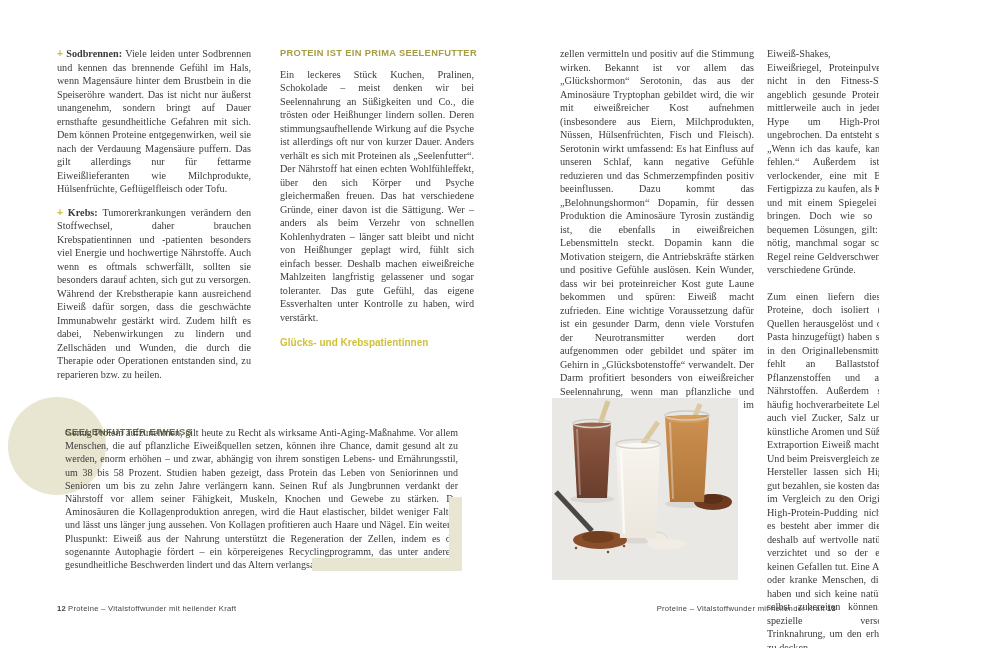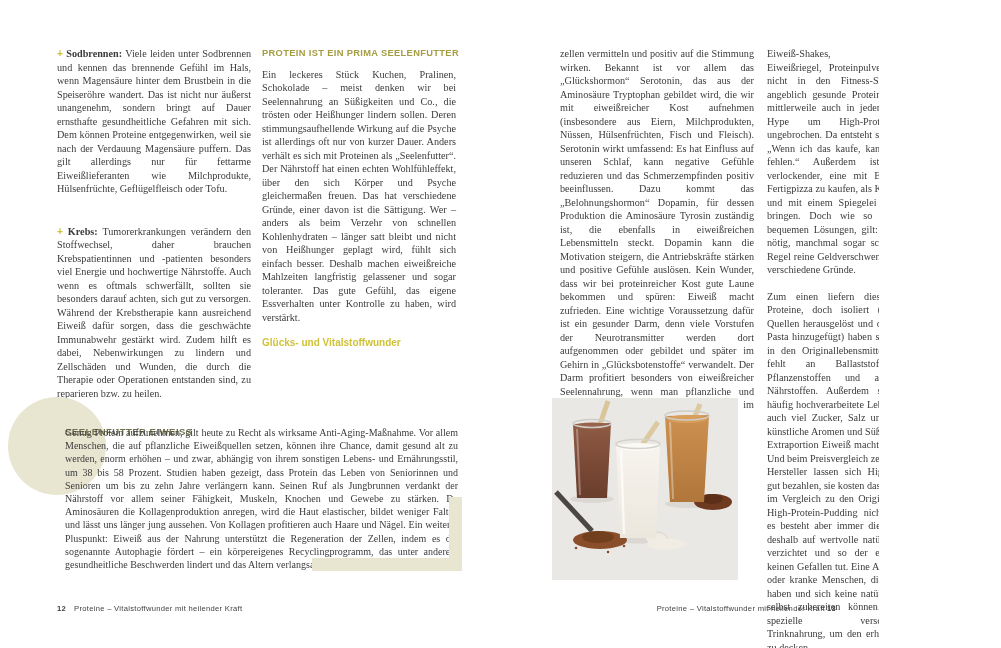--- a/index.html
+++ b/index.html
@@ -6,24 +6,24 @@
   html, body { background:#ffffff; }
   .spread {
     position:relative; width:879px; height:648px; background:#ffffff;
     font-family:"Liberation Serif", serif; color:#3b3b3b; overflow:hidden;
   }
   .col {
     position:absolute; width:194px;
     font-size:10.2px; line-height:13.5px; text-align:justify;
   }
   .c1 { left:57px;  top:47px; }
-  .c2 { left:262px; top:47px; }
+  .c2 { left:280px; top:47px; }
   .c3 { left:560px; top:47px; }
   .c4 { left:767px; top:47px; }
-  .entry + .entry { margin-top:29px; }
+  .entry + .entry { margin-top:10px; }
   .plus { color:#cfc23a; font-weight:bold; font-family:"Liberation Sans", sans-serif; }
   .term { font-weight:bold; }
   .cap-heading {
     font-family:"Liberation Sans", sans-serif; font-weight:bold;
     font-size:9.3px; letter-spacing:0.35px; color:#a59d43;
     margin-bottom:7px; white-space:nowrap; text-align:left;
   }
   .sub-heading {
     font-family:"Liberation Sans", sans-serif; font-weight:bold;
     font-size:10px; color:#cfc23a; margin:12px 0 5px; text-align:left;
@@ -51,21 +51,21 @@
     overflow:hidden;
   }
   .footer {
     position:absolute; top:604px;
     font-family:"Liberation Sans", sans-serif; font-size:7.6px;
     letter-spacing:0.3px; color:#3f3f3f; white-space:nowrap;
   }
   .footer-left  { left:57px; }
   .footer-right { right:43px; }
   .footer .pagenum { font-weight:bold; }
-  .footer-left .pagenum  { margin-right:8px;text-align:right; }
+  .footer-left .pagenum  { margin-right:2px;text-align:right; }
   .footer-right .pagenum { margin-left:2px; }
 </style>
 </head>
 <body>
 
 <div class="spread">
 
   <section>
 
     <div class="col c1">
@@ -77,21 +77,21 @@
       <p class="entry">
         <span class="plus">+</span>
         <span class="term">Krebs:</span>
         <span>Tumorerkrankungen verändern den Stoffwechsel, daher brauchen Krebspatientinnen und -patienten besonders viel Energie und hochwertige Nährstoffe. Auch wenn es oftmals schwerfällt, sollten sie besonders darauf achten, sich gut zu versorgen. Während der Krebstherapie kann ausreichend Eiweiß dafür sorgen, dass die geschwächte Immunabwehr gestärkt wird. Zudem hilft es dabei, Nebenwirkungen zu lindern und Zellschäden und Wunden, die durch die Therapie oder Operationen entstanden sind, zu reparieren bzw. zu heilen.</span>
       </p>
     </div>
 
     <div class="col c2">
       <h2 class="cap-heading">PROTEIN IST EIN PRIMA SEELENFUTTER</h2>
       <p class="para">Ein leckeres Stück Kuchen, Pralinen, Schokolade – meist denken wir bei Seelennahrung an Süßigkeiten und Co., die trösten oder Heißhunger lindern sollen. Deren stimmungsaufhellende Wirkung auf die Psyche ist allerdings oft nur von kurzer Dauer. Anders verhält es sich mit Proteinen als „Seelenfutter“. Der Nährstoff hat einen echten Wohlfühleffekt, über den sich Körper und Psyche gleichermaßen freuen. Das hat verschiedene Gründe, einer davon ist die Sättigung. Wer – anders als beim Verzehr von schnellen Kohlenhydraten – länger satt bleibt und nicht von Heißhunger geplagt wird, fühlt sich einfach besser. Deshalb machen eiweißreiche Mahlzeiten langfristig gelassener und sogar toleranter. Das gute Gefühl, das eigene Essverhalten unter Kontrolle zu haben, wird verstärkt.</p>
-      <h3 class="sub-heading">Glücks- und Vitalstoffwunder</h3>
+      <h3 class="sub-heading">Glücks- und Krebspatientinnen</h3>
     </div>
 
     <div class="decor-circle"></div>
 
     <h2 class="infobox-heading">SEELENFUTTER EIWEISS</h2>
     <p class="infobox-text">Genug Protein aufzunehmen, gilt heute zu Recht als wirksame Anti-Aging-Maßnahme. Vor allem Menschen, die auf pflanzliche Eiweißquellen setzen, können ihre Chance, damit gesund alt zu werden, enorm erhöhen – und zwar, abhängig von ihrem sonstigen Lebens- und Ernährungsstil, um 38 bis 58 Prozent. Studien haben gezeigt, dass Protein das Leben von Seniorinnen und Senioren um bis zu zehn Jahre verlängern kann. Seinen Ruf als Jungbrunnen verdankt der Nährstoff vor allem seiner Fähigkeit, Muskeln, Knochen und Gewebe zu stärken. Da Aminosäuren die Kollagenproduktion anregen, wird die Haut elastischer, bildet weniger Falten und lässt uns länger jung aussehen. Von Kollagen profitieren auch Haare und Nägel. Ein weiterer Pluspunkt: Eiweiß aus der Nahrung unterstützt die Regeneration der Zellen, indem es die sogenannte Autophagie fördert – ein körpereigenes Recyclingprogramm, das unter anderem gesundheitliche Beschwerden lindert und das Altern verlangsamt.</p>
 
     <div class="corner-bracket"></div>
 
     <footer class="footer footer-left">

